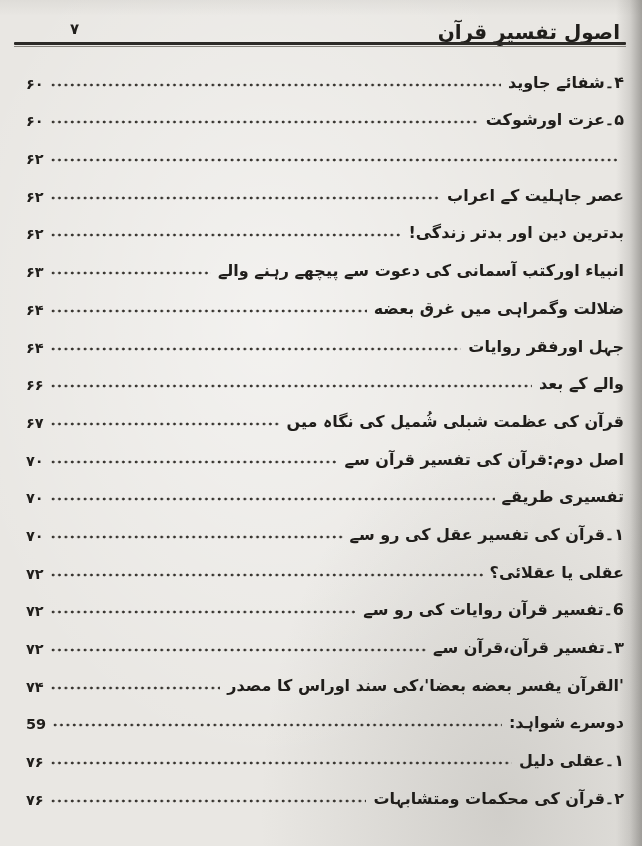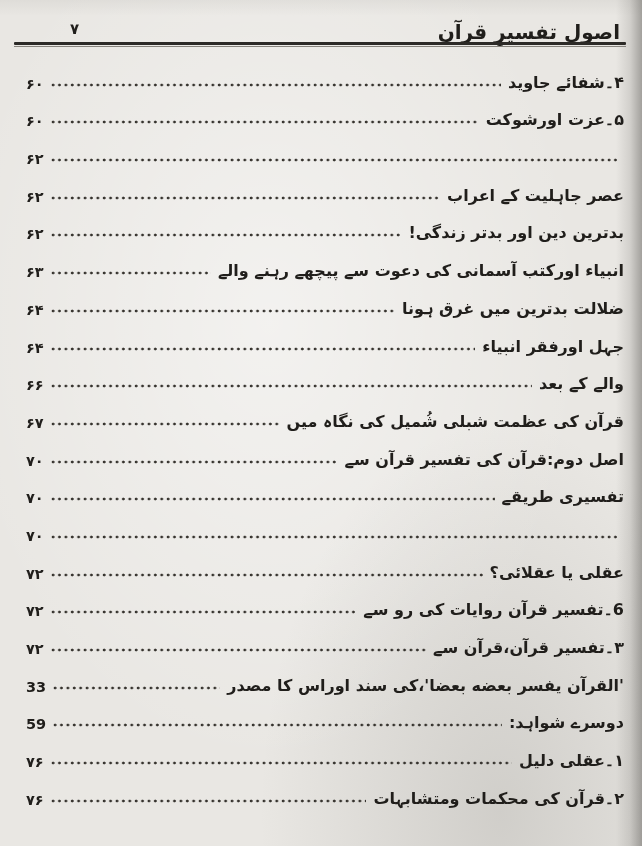--- a/index.html
+++ b/index.html
@@ -127,27 +127,27 @@
         <span class="toc-page">۶۲</span>
       </div>
 
       <div class="toc-row">
         <span class="toc-title">انبیاء اورکتب آسمانی کی دعوت سے پیچھے رہنے والے</span>
         <span class="toc-leader"></span>
         <span class="toc-page">۶۳</span>
       </div>
 
       <div class="toc-row">
-        <span class="toc-title">ضلالت بدترین میں غرق ہونا</span>
+        <span class="toc-title">ضلالت وگمراہی میں غرق بعضه</span>
         <span class="toc-leader"></span>
         <span class="toc-page">۶۴</span>
       </div>
 
       <div class="toc-row">
-        <span class="toc-title">جہل اورفقر انبیاء</span>
+        <span class="toc-title">جہل اورفقر روایات</span>
         <span class="toc-leader"></span>
         <span class="toc-page">۶۴</span>
       </div>
 
       <div class="toc-row">
         <span class="toc-title">والے کے بعد</span>
         <span class="toc-leader"></span>
         <span class="toc-page">۶۶</span>
       </div>
 
@@ -163,20 +163,21 @@
         <span class="toc-page">۷۰</span>
       </div>
 
       <div class="toc-row">
         <span class="toc-title">تفسیری طریقے</span>
         <span class="toc-leader"></span>
         <span class="toc-page">۷۰</span>
       </div>
 
       <div class="toc-row">
+        <span class="toc-title">۱۔قرآن کی تفسیر عقل کی رو سے</span>
         <span class="toc-leader"></span>
         <span class="toc-page">۷۰</span>
       </div>
 
       <div class="toc-row">
         <span class="toc-title">عقلی یا عقلائی؟</span>
         <span class="toc-leader"></span>
         <span class="toc-page">۷۲</span>
       </div>
 
@@ -188,21 +189,21 @@
 
       <div class="toc-row">
         <span class="toc-title">۳۔تفسیر قرآن،قرآن سے</span>
         <span class="toc-leader"></span>
         <span class="toc-page">۷۲</span>
       </div>
 
       <div class="toc-row">
         <span class="toc-title">'القرآن یفسر بعضه بعضا'،کی سند اوراس کا مصدر</span>
         <span class="toc-leader"></span>
-        <span class="toc-page">33</span>
+        <span class="toc-page">۷۴</span>
       </div>
 
       <div class="toc-row">
         <span class="toc-title">دوسرے شواہد:</span>
         <span class="toc-leader"></span>
         <span class="toc-page">59</span>
       </div>
 
       <div class="toc-row">
         <span class="toc-title">۱۔عقلی دلیل</span>

